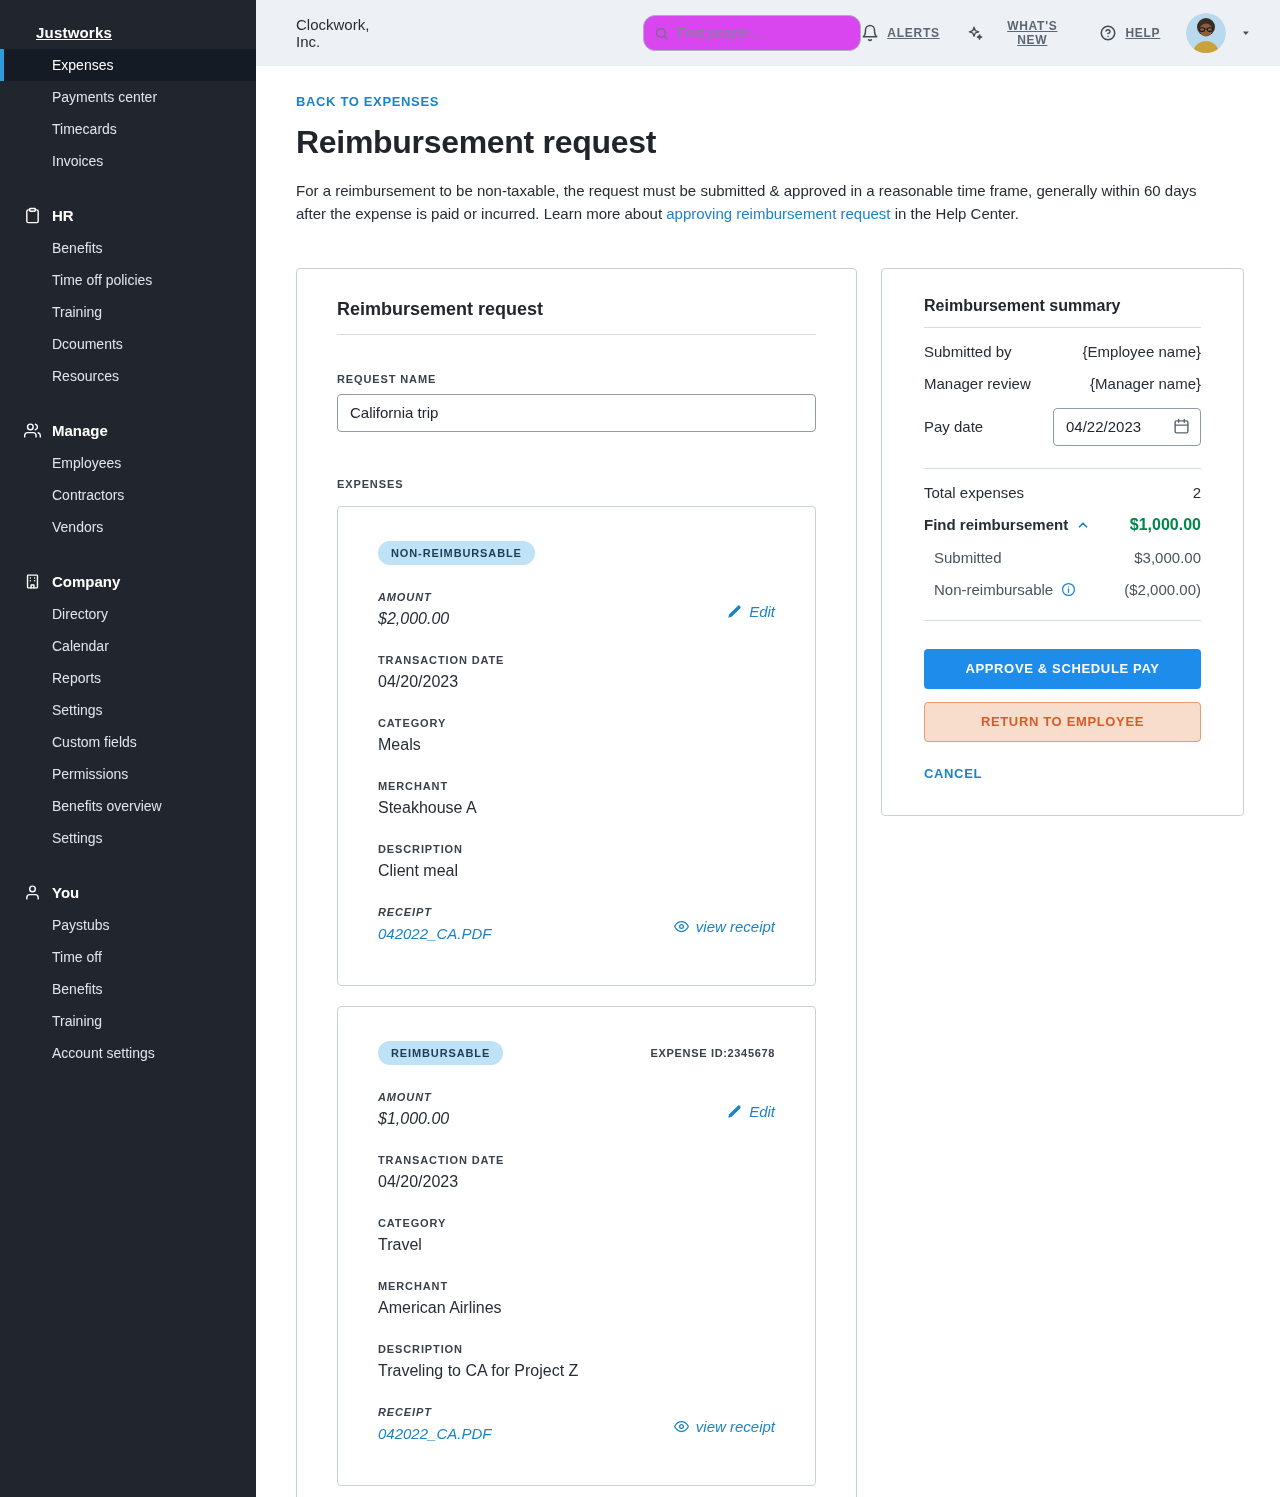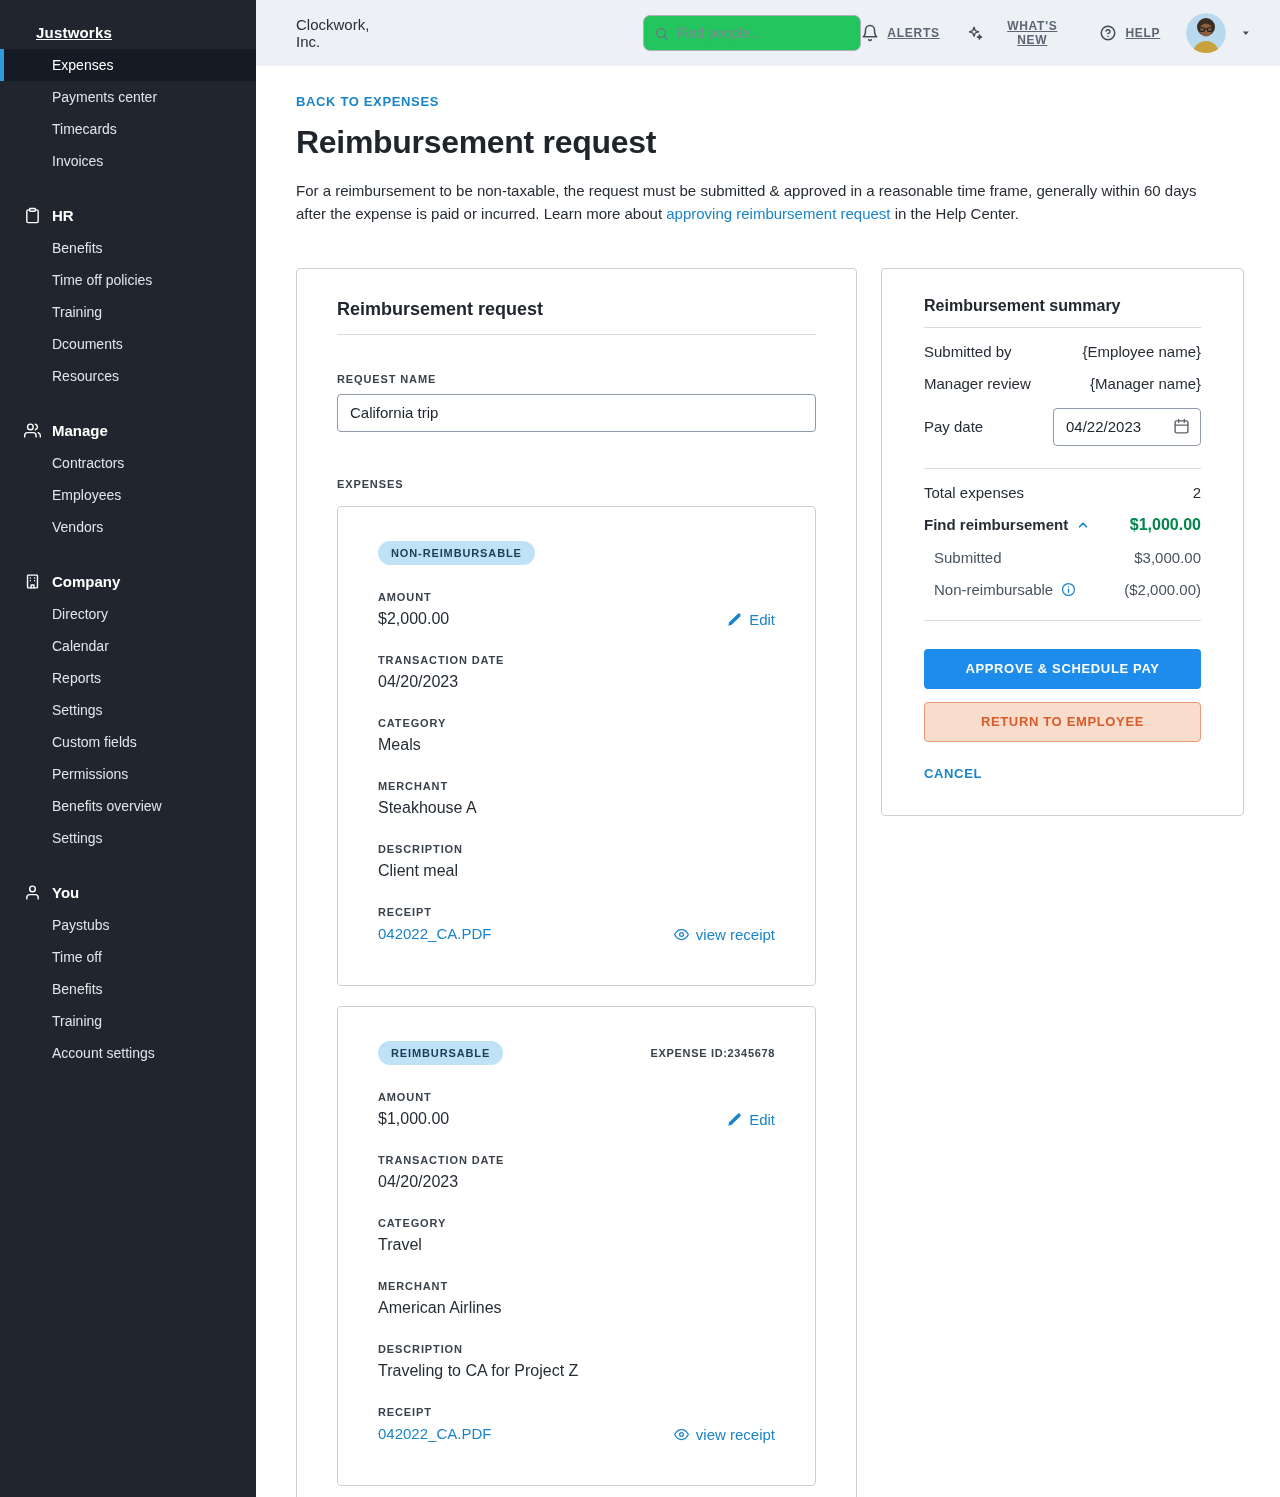--- a/index.html
+++ b/index.html
@@ -22,21 +22,21 @@
   .nav-icon{width:17px; height:17px; flex:0 0 17px; color:#fff;}
   .nav-item{display:block; padding:8px 16px 8px 52px; font-size:14px; color:#e0e5ea; text-decoration:none; cursor:pointer;}
   .nav-item.active{background:var(--sidebar-active); border-left:4px solid var(--accent-blue); padding-left:48px; color:#fff;}
 
   
   .main{flex:1; display:flex; flex-direction:column; background:#fff;}
 
   
   .topbar{height:66px; flex:0 0 66px; background:var(--topbar-bg); display:flex; align-items:center; padding:0 28px 0 40px;}
   .company{font-size:15px; color:#262d34;}
-  .search{display:flex; align-items:center; gap:8px; background:#22c55e; border:1px solid #a8b2bc; border-radius:7px; height:36px; width:220px; padding:0 10px; margin-left:246px;}
+  .search{display:flex; align-items:center; gap:8px; background:#d946ef; border:1px solid #a8b2bc; border-radius:12px; height:36px; width:220px; padding:0 10px; margin-left:246px;}
   .search svg{width:15px; height:15px; color:#6a7480; flex:0 0 15px;}
   .search input{border:none; outline:none; font-size:14px; width:100%; color:var(--text); font-family:inherit; background:transparent;}
   .search input::placeholder{color:#7c8793;}
   .topbar-right{margin-left:auto; display:flex; align-items:center; gap:26px;}
   .top-link{display:flex; align-items:center; gap:8px; background:none; border:none; font-family:inherit; font-size:12px; font-weight:bold; letter-spacing:.06em; color:#5c6673; cursor:pointer;text-decoration:underline;}
   .top-link svg{width:18px; height:18px; color:#434c56;}
   .avatar{width:40px; height:40px; border-radius:50%; overflow:hidden; cursor:pointer; flex:0 0 40px;}
   .caret-down{width:12px; height:12px; color:#434c56; margin-left:-12px; cursor:pointer;}
 
   
@@ -56,21 +56,21 @@
   .req-name{margin-top:38px;}
   .text-input{display:block; width:100%; height:38px; border:1px solid #8f9ba6; border-radius:4px; font-size:15px; font-family:inherit; color:var(--text); padding:0 12px; margin-top:9px; background:#fff;}
   .expenses-label{margin-top:46px;}
   .expense-card{border:1px solid var(--border); border-radius:4px; padding:34px 40px 42px; margin-top:16px;}
   .expense-card + .expense-card{margin-top:20px;}
   .expense-top{display:flex; justify-content:space-between; align-items:center;}
   .badge{display:inline-block; background:var(--badge-bg); color:var(--badge-text); font-size:11px; font-weight:bold; letter-spacing:.08em; padding:6px 13px; border-radius:13px;}
   .expense-id{font-size:11px; font-weight:bold; letter-spacing:.06em; color:var(--label);}
   .fgroup{margin-top:26px;}
   .fvalue{font-size:16px; margin-top:7px; color:#262d34;}
-  .frow{display:flex; justify-content:space-between; align-items:flex-end;}
+  .frow{display:flex; justify-content:space-between; align-items:center;font-style:italic;}
   .blue-link{display:flex; align-items:center; gap:7px; color:var(--link-blue); font-size:15px; text-decoration:none; cursor:pointer; margin-top:4px;}
   .blue-link svg{width:15px; height:15px; flex:0 0 15px;}
   .receipt-file{display:inline-block; color:var(--link-blue); font-size:15px; margin-top:7px; text-decoration:none; cursor:pointer;}
 
   
   .summary-card{flex:0 0 363px; padding:2px 42px 34px;}
   .summary-title{font-size:16px; font-weight:bold; padding:26px 0 12px; border-bottom:1px solid var(--divider);}
   .sum-row{display:flex; justify-content:space-between; align-items:center; margin-top:15px; font-size:15px; color:#262d34;}
   .sum-row.pay{margin-top:16px;}
   .date-input{display:flex; align-items:center; border:1px solid #8f9ba6; border-radius:4px; height:38px; width:148px; padding:0 10px 0 12px; gap:6px; background:#fff;}
@@ -120,22 +120,22 @@
     
     <div class="nav-section">
       <svg class="nav-icon" viewBox="0 0 24 24" fill="none" stroke="currentColor" stroke-width="2" stroke-linecap="round" stroke-linejoin="round">
           <path d="M17 21v-2a4 4 0 0 0-4-4H5a4 4 0 0 0-4 4v2"></path>
           <circle cx="9" cy="7" r="4"></circle>
           <path d="M23 21v-2a4 4 0 0 0-3-3.87"></path>
           <path d="M16 3.13a4 4 0 0 1 0 7.75"></path>
         </svg>
       <span>Manage</span>
     </div>
+    <a class="nav-item">Employees</a>
     <a class="nav-item">Contractors</a>
-    <a class="nav-item">Employees</a>
     <a class="nav-item">Vendors</a>
 
     
     <div class="nav-section">
       <svg class="nav-icon" viewBox="0 0 24 24" fill="none" stroke="currentColor" stroke-width="2" stroke-linecap="round" stroke-linejoin="round">
           <rect x="5" y="3" width="14" height="18" rx="1"></rect>
           <path d="M10 21v-4h4v4"></path>
           <path d="M9 7h.01M15 7h.01M9 11h.01M15 11h.01"></path>
         </svg>
       <span>Company</span>

